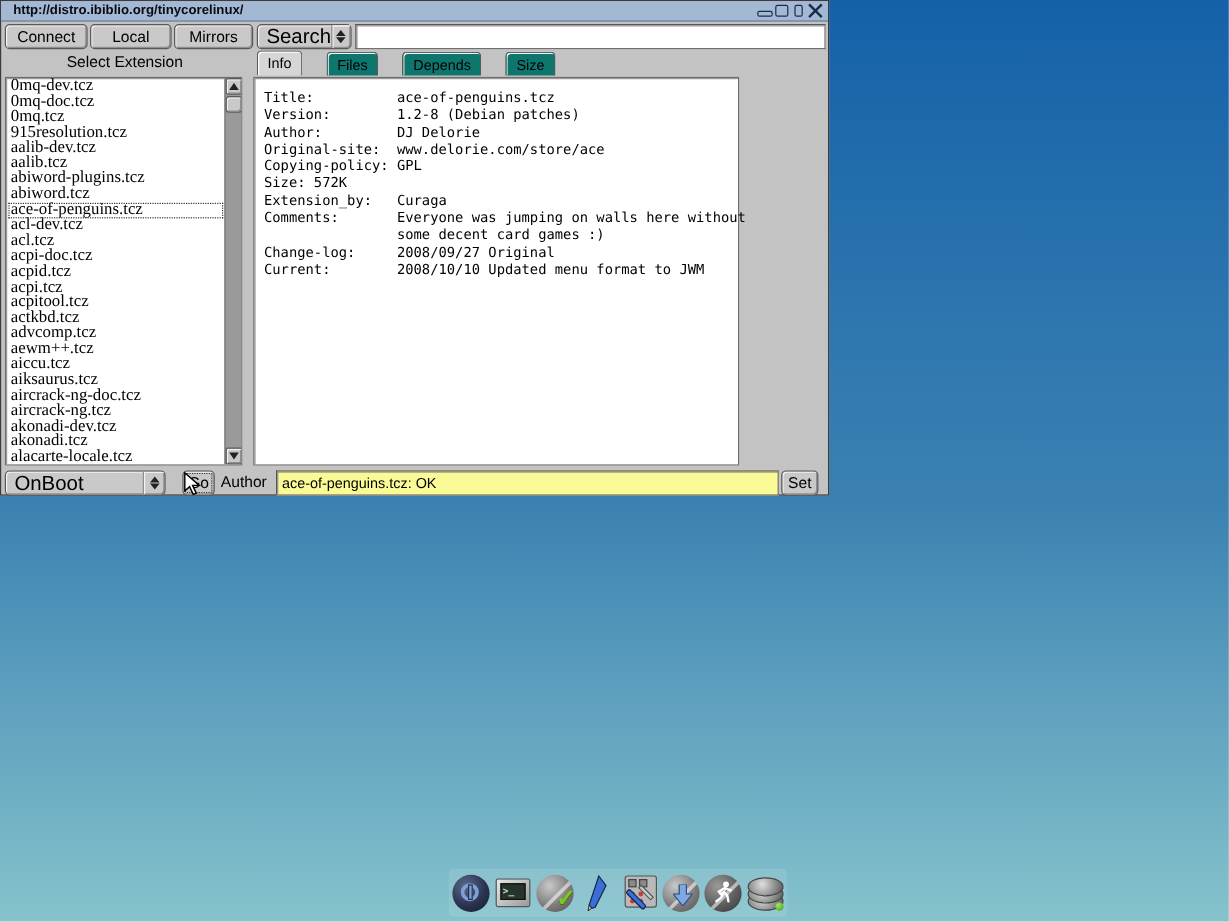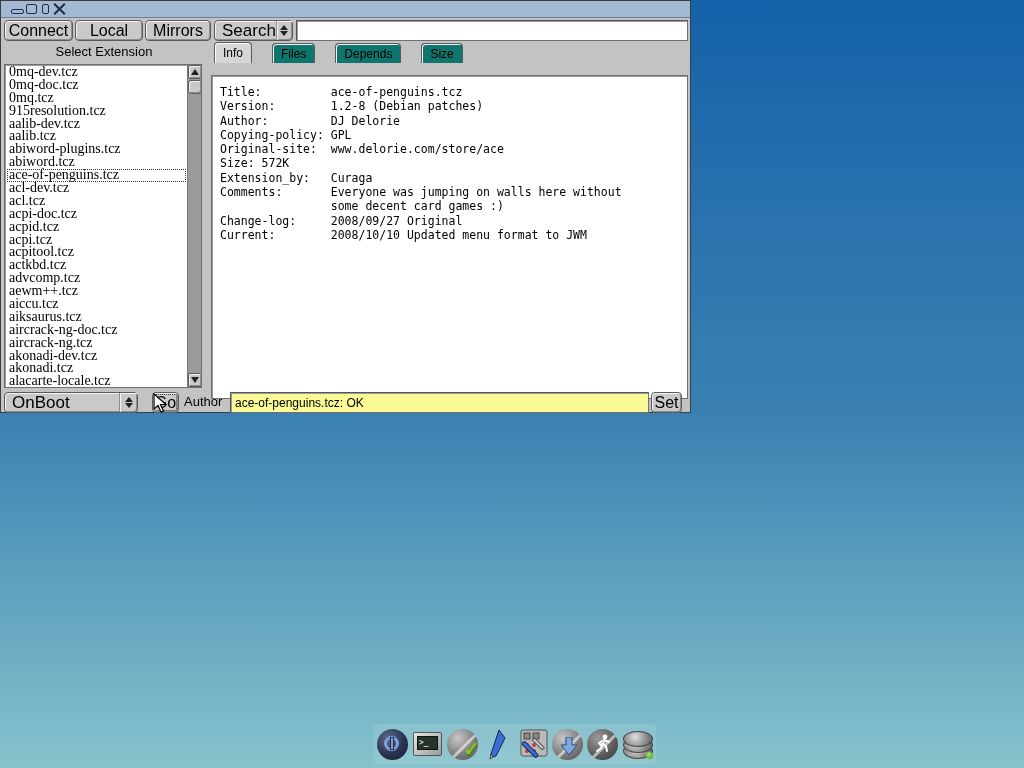--- a/index.html
+++ b/index.html
@@ -33,21 +33,21 @@
   .wb-close .glyph::before, .wb-close .glyph::after {
     content:""; position:absolute; left:-1px; right:-1px; top:5px; height:2px; background:#1c2b4a;
   }
   .wb-close .glyph::before { transform:rotate(45deg); }
   .wb-close .glyph::after { transform:rotate(-45deg); }
 
   
   .btn {
     background:#c9c9c9; border:1px solid #5a5a5a; border-radius:4px;
     box-shadow:inset 1px 1px 0 #f2f2f2, inset -1px -1px 0 #8f8f8f;
-    font-size:16px; color:#000; display:flex; align-items:center; justify-content:center;
+    font-size:13px; color:#000; display:flex; align-items:center; justify-content:center;
     position:absolute; height:21px; cursor:default;
   }
   .choice {
     background:#c9c9c9; border:1px solid #5a5a5a; border-radius:4px;
     box-shadow:inset 1px 1px 0 #f2f2f2, inset -1px -1px 0 #8f8f8f;
     font-size:17px; color:#000; display:flex; align-items:center;
     position:absolute; height:21px; padding-left:7px;
   }
   .choice .arrows {
     margin-left:auto; width:18px; height:100%; border-left:1px solid #8f8f8f;
@@ -104,21 +104,21 @@
   .sb-thumb {
     position:absolute; left:0; top:15px; width:14px; height:14px;
     background:#c9c9c9; border:1px solid #5a5a5a; border-radius:3px;
     box-shadow:inset 1px 1px 0 #f2f2f2, inset -1px -1px 0 #8f8f8f;
   }
   .sb-tri-up { width:0;height:0;border-left:4px solid transparent;border-right:4px solid transparent;border-bottom:6px solid #222; }
   .sb-tri-dn { width:0;height:0;border-left:4px solid transparent;border-right:4px solid transparent;border-top:6px solid #222; }
 
   
   .infobox {
-    position:absolute; left:210px; top:74px; width:477px; height:324px;
+    position:absolute; left:210px; top:63px; width:405px; height:324px;
     background:#fff; border:1px solid #6e6e6e;
     box-shadow:inset 1px 1px 0 #9a9a9a;
     font-family:"DejaVu Sans Mono", monospace; font-size:11.5px; color:#000;
     padding:9px 0 0 8px;
   }
   .info-line { white-space:pre; line-height:14.3px; }
 
   
   .statusbar { position:absolute; left:0; top:390px; width:691px; height:23px; }
   .status-label { position:absolute; left:183px; top:3px; font-size:13px; color:#000; }
@@ -158,20 +158,21 @@
 
   
   .cursor { position:absolute; left:153px; top:393px; z-index:50; }
 </style>
 </head>
 <body>
 
 <div class="window">
 
   <div class="titlebar">
+    <span class="title">http://distro.ibiblio.org/tinycorelinux/</span>
     <span class="winbtns">
       <span class="winbtn wb-min">
           <span class="glyph"></span>
         </span>
       <span class="winbtn wb-max">
           <span class="glyph"></span>
         </span>
       <span class="winbtn wb-shade">
           <span class="glyph"></span>
         </span>
@@ -239,22 +240,22 @@
       <div class="sb-btn sb-down">
           <span class="sb-tri-dn"></span>
         </div>
     </div>
   </div>
 
   <div class="infobox" id="info-box">
       <div class="info-line">Title:          ace-of-penguins.tcz</div>
       <div class="info-line">Version:        1.2-8 (Debian patches)</div>
       <div class="info-line">Author:         DJ Delorie</div>
+      <div class="info-line">Original-site:  www.delorie.com/store/ace</div>
       <div class="info-line">Copying-policy: GPL</div>
-      <div class="info-line">Original-site:  www.delorie.com/store/ace</div>
       <div class="info-line">Size: 572K</div>
       <div class="info-line">Extension_by:   Curaga</div>
       <div class="info-line">Comments:       Everyone was jumping on walls here without</div>
       <div class="info-line">                some decent card games :)</div>
       <div class="info-line">Change-log:     2008/09/27 Original</div>
       <div class="info-line">Current:        2008/10/10 Updated menu format to JWM</div>
     </div>
 
   <div class="statusbar">
     <div class="choice" style="left:3px; top:1px; width:134px;">

